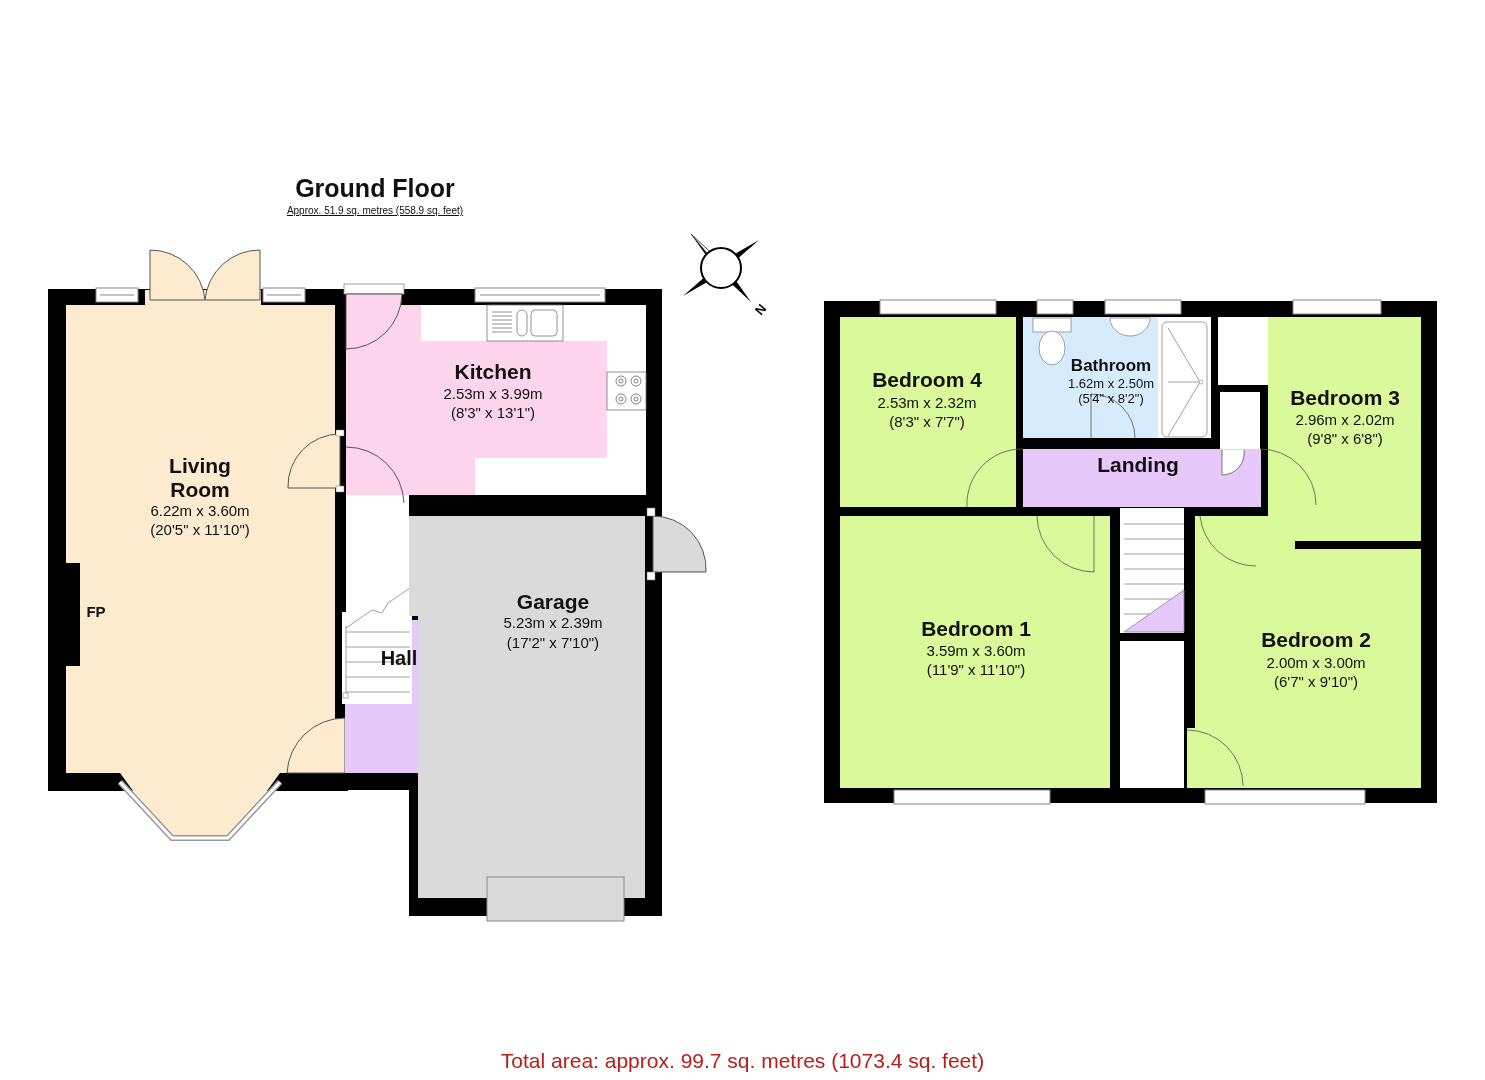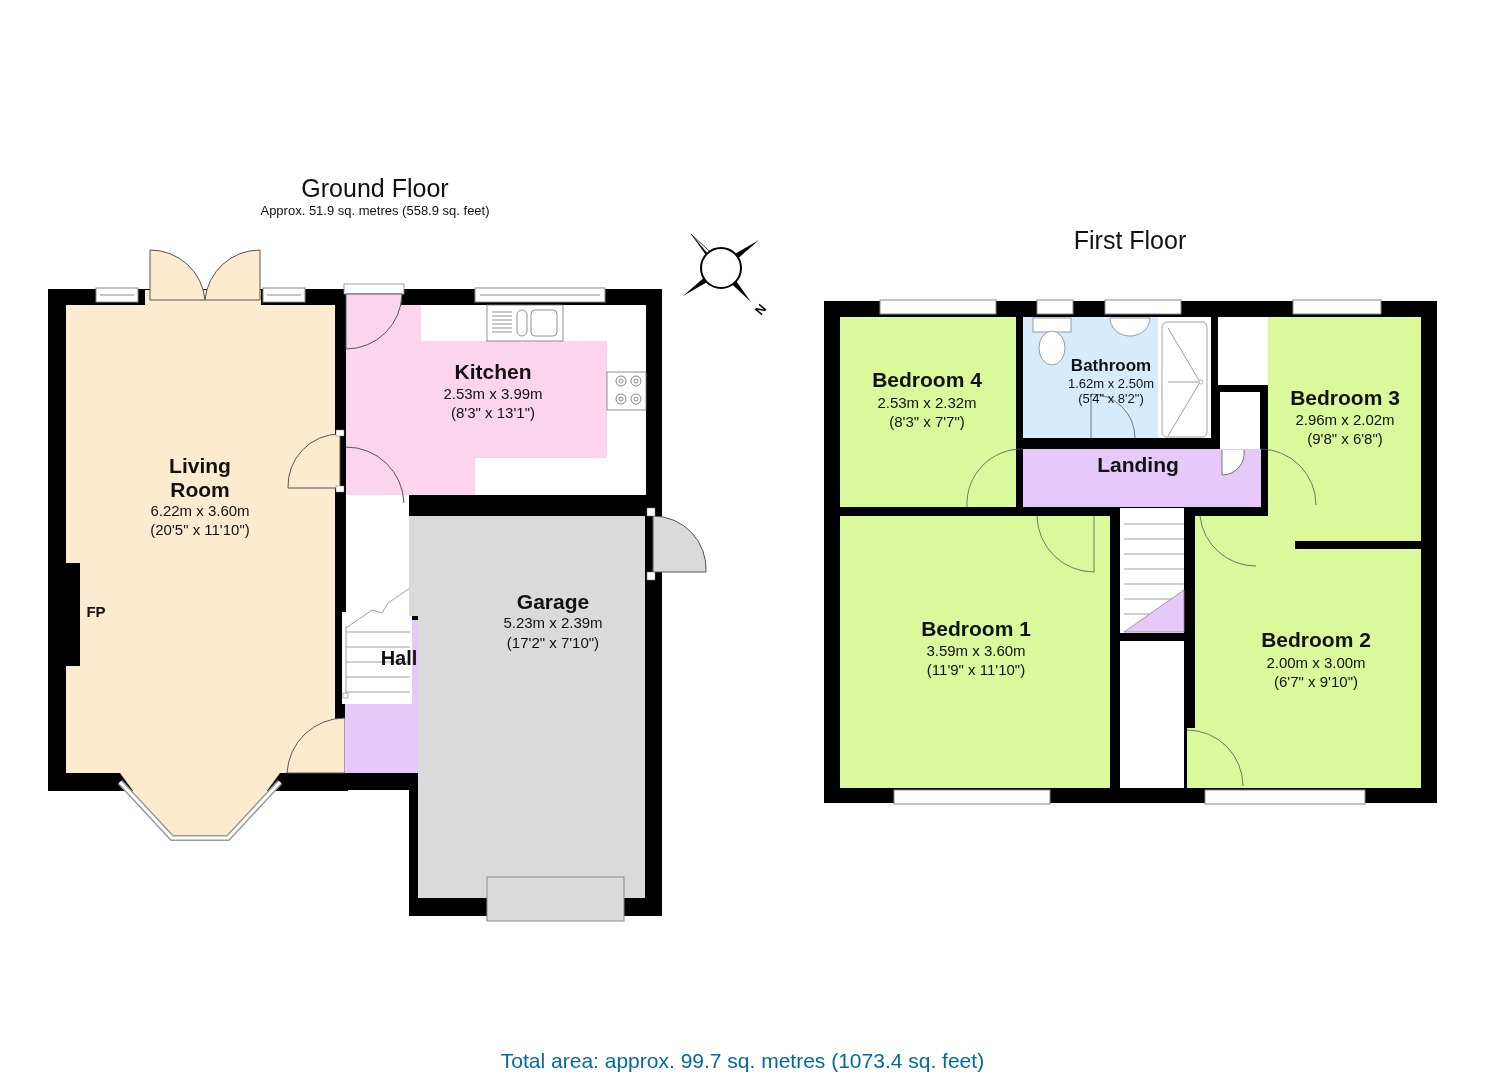--- a/index.html
+++ b/index.html
@@ -1,33 +1,32 @@
 <!DOCTYPE html>
 <html><head>
 <meta charset="utf-8">
 <style>
   html, body { margin:0; padding:0; background:#ffffff; }
   body { width:1485px; height:1080px; position:relative; overflow:hidden; font-family:"Liberation Sans", sans-serif; }
   .floor-title { position:absolute; text-align:center; color:#111; }
-  .floor-title .name { font-weight:normal; font-size:25px; line-height:28px; }
-  .floor-title .area { font-size:13px; line-height:18px; }
+  .floor-title .name { font-weight:bold; font-size:25px; line-height:28px; }
+  .floor-title .area { font-size:10px; line-height:18px;text-decoration:underline; }
   svg { position:absolute; left:0; top:0; }
   .room-name { font-family:"Liberation Sans", sans-serif; font-weight:bold; fill:#111; text-anchor:middle; }
   .room-dim { font-family:"Liberation Sans", sans-serif; fill:#111; text-anchor:middle; }
-  .total { position:absolute; left:0; width:1485px; top:1049px; text-align:center; font-size:21px; color:#0369a1; }
+  .total { position:absolute; left:0; width:1485px; top:1049px; text-align:center; font-size:21px; color:#b91c1c; }
 </style>
 </head>
 <body>
 
 <div class="floor-title" style="left:200px; top:174px; width:350px;">
   <div class="name">Ground Floor</div>
   <div class="area">Approx. 51.9 sq. metres (558.9 sq. feet)</div>
 </div>
 <div class="floor-title" style="left:950px; top:226px; width:360px;">
-  <div class="name">First Floor</div>
 </div>
 
 <svg width="1485" height="1080" viewBox="0 0 1485 1080">
 
   <g>
 
     <g fill="#000">
 
       <rect x="48" y="289" width="300" height="502"></rect>
       <rect x="338" y="289" width="324" height="222"></rect>

